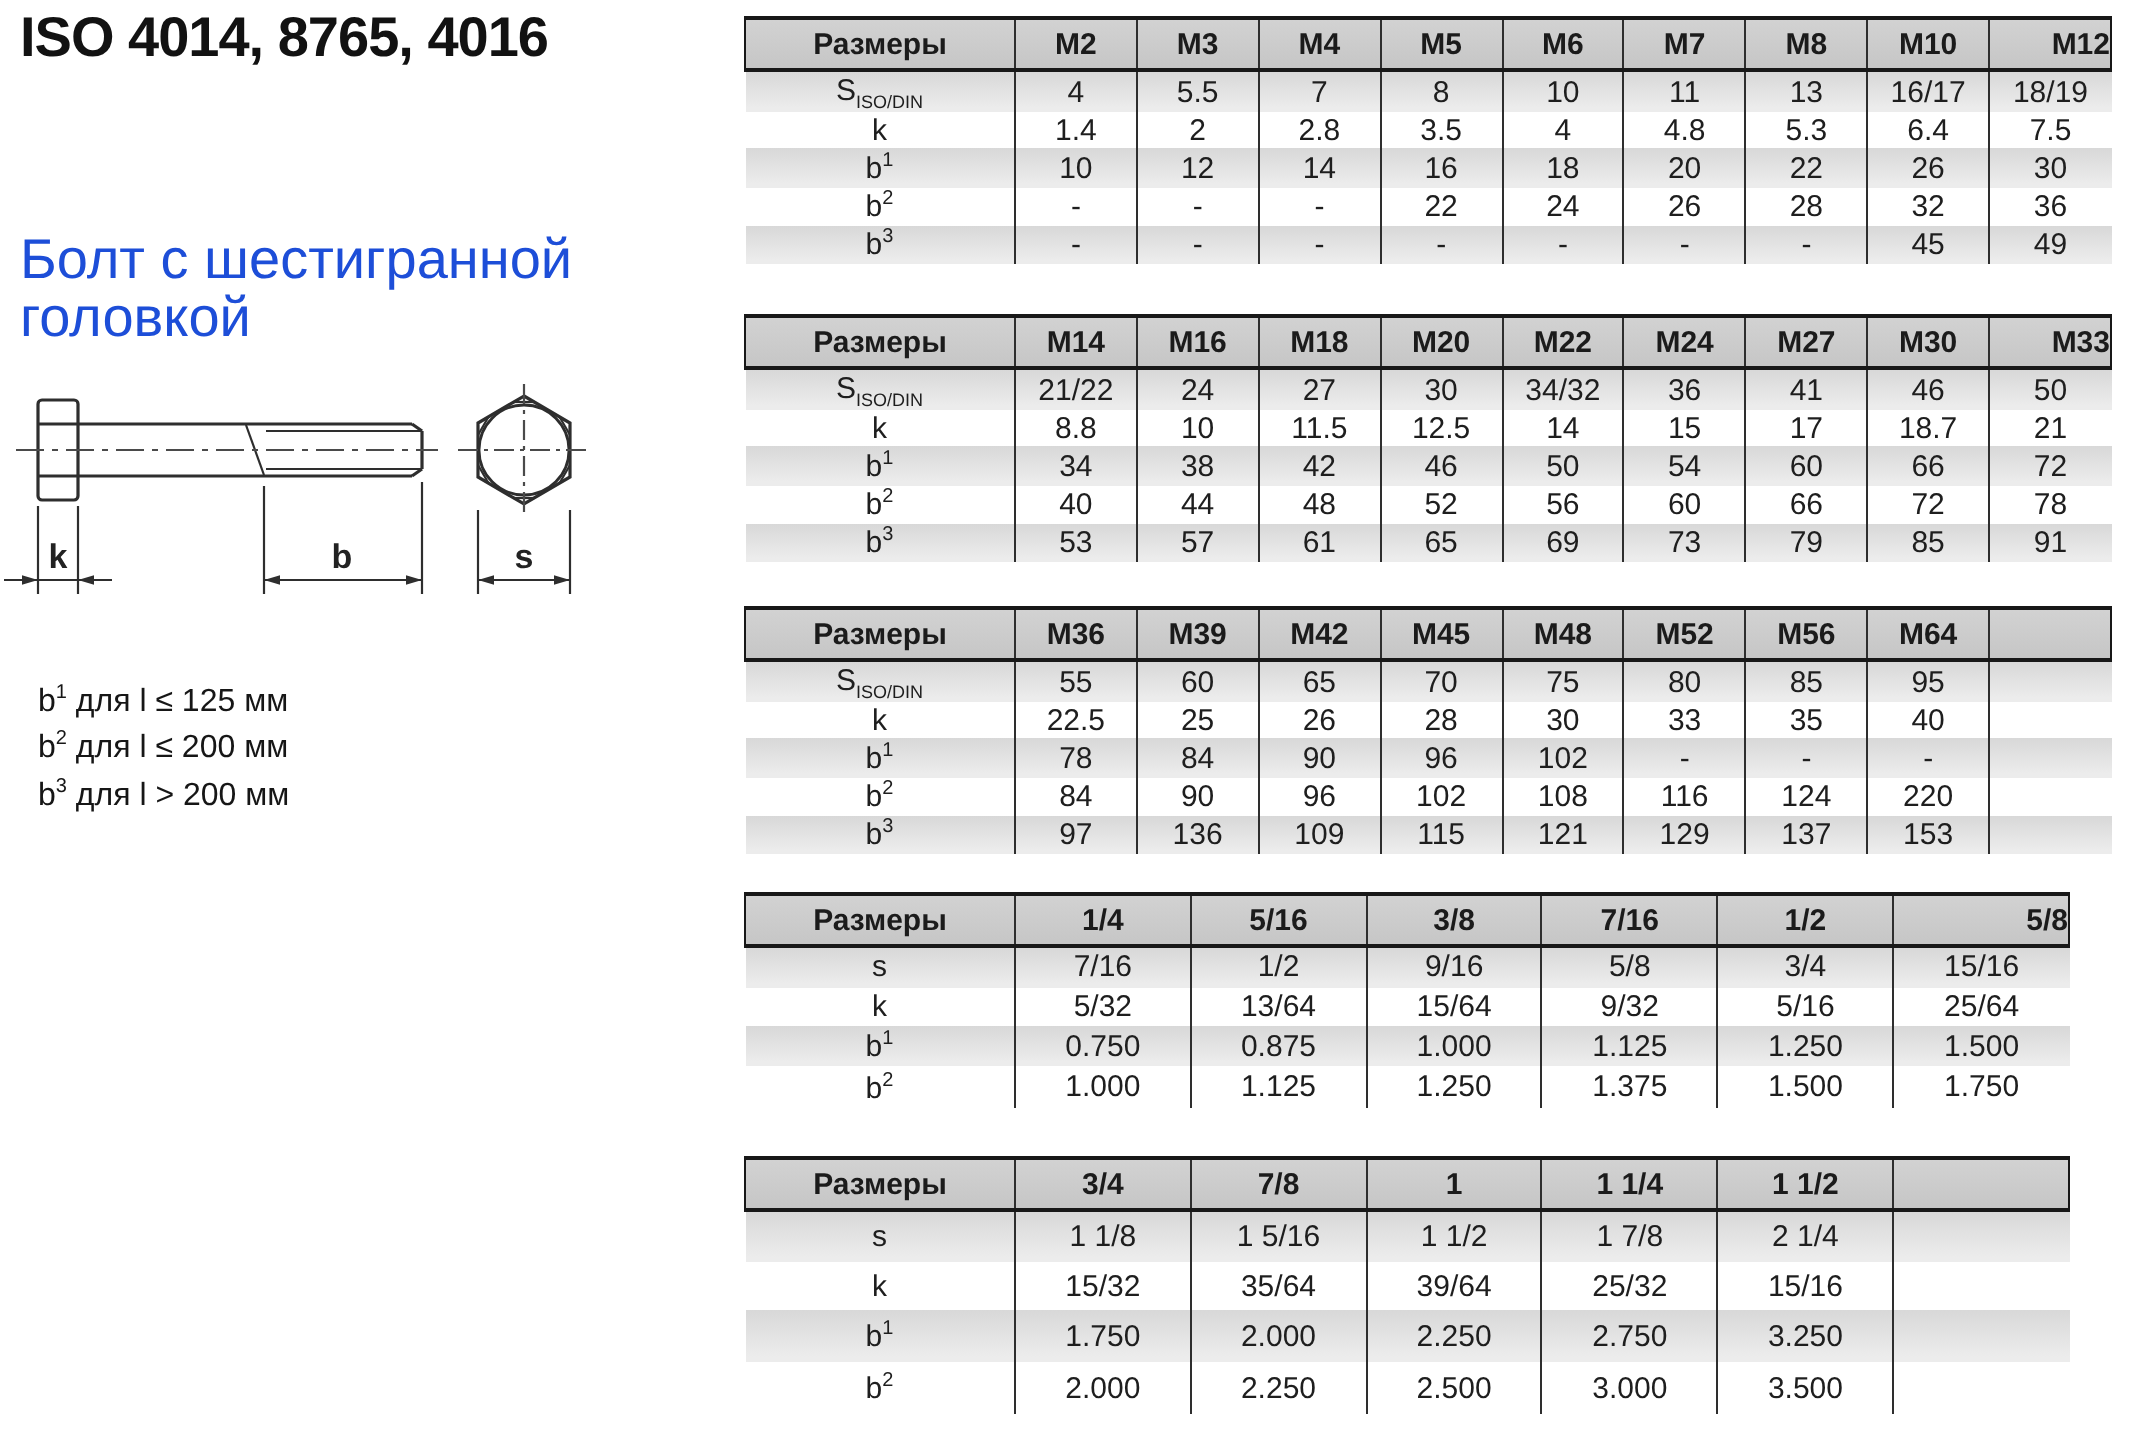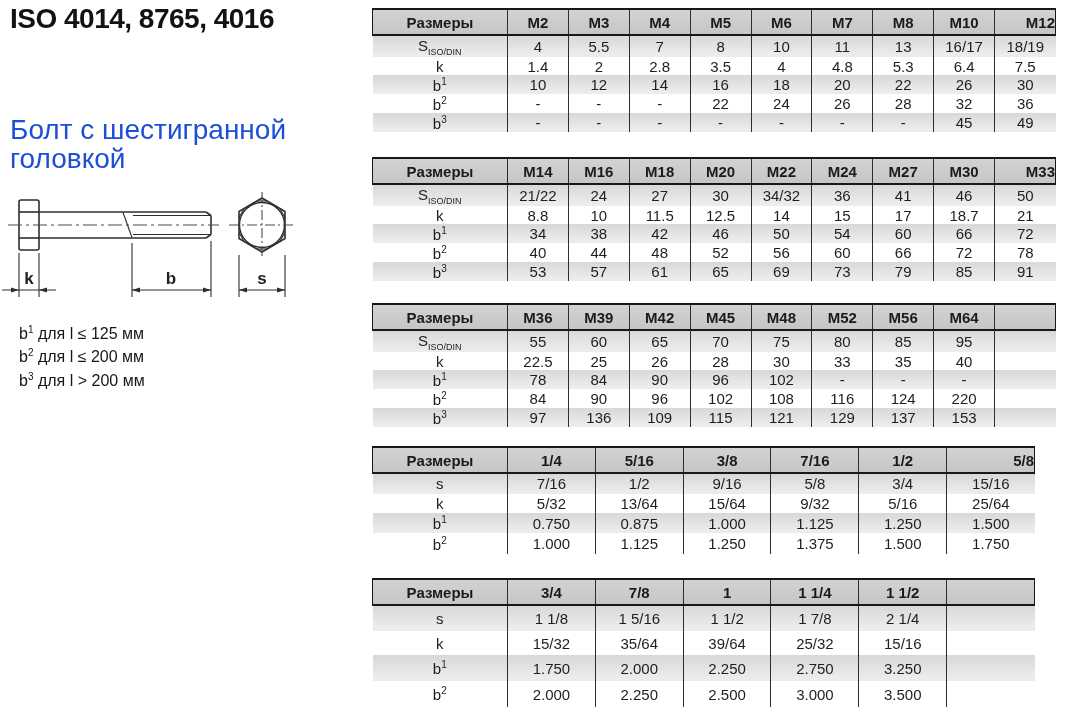--- a/index.html
+++ b/index.html
@@ -10,21 +10,21 @@
   
   .titleblock{position:absolute;left:10px;top:2px;width:360px;}
   .title-line{font-size:28px;font-weight:bold;line-height:34px;
               letter-spacing:-0.5px;color:#121212;white-space:nowrap;}
   .subtitle{position:absolute;left:10px;top:91px;width:360px;
             font-size:28px;line-height:29px;color:#1d4ed8;margin-top:24px;}
   .drawing{position:absolute;left:0px;top:185px;width:350px;height:122px;}
   .drawing svg{display:block;}
   .dimlabel{font-family:"Liberation Sans", sans-serif;font-size:17px;
             font-weight:bold;fill:#222;}
-  .footnotes{position:absolute;left:19px;top:320px;font-size:16px;
+  .footnotes{position:absolute;left:19px;top:337px;font-size:16px;
              line-height:19px;color:#161616;}
   .footnotes sup{font-size:10px;}
 
   
   .tbl-host{position:absolute;left:372px;}
   .tbl{border-collapse:collapse;table-layout:fixed;width:100%;height:100%;
        border-top:2px solid #181818;}
   .tbl th,.tbl td{padding:0;text-align:center;vertical-align:middle;
                   font-size:15px;overflow:hidden;white-space:nowrap;}
   .tbl thead th{font-weight:bold;color:#1b1b1b;

